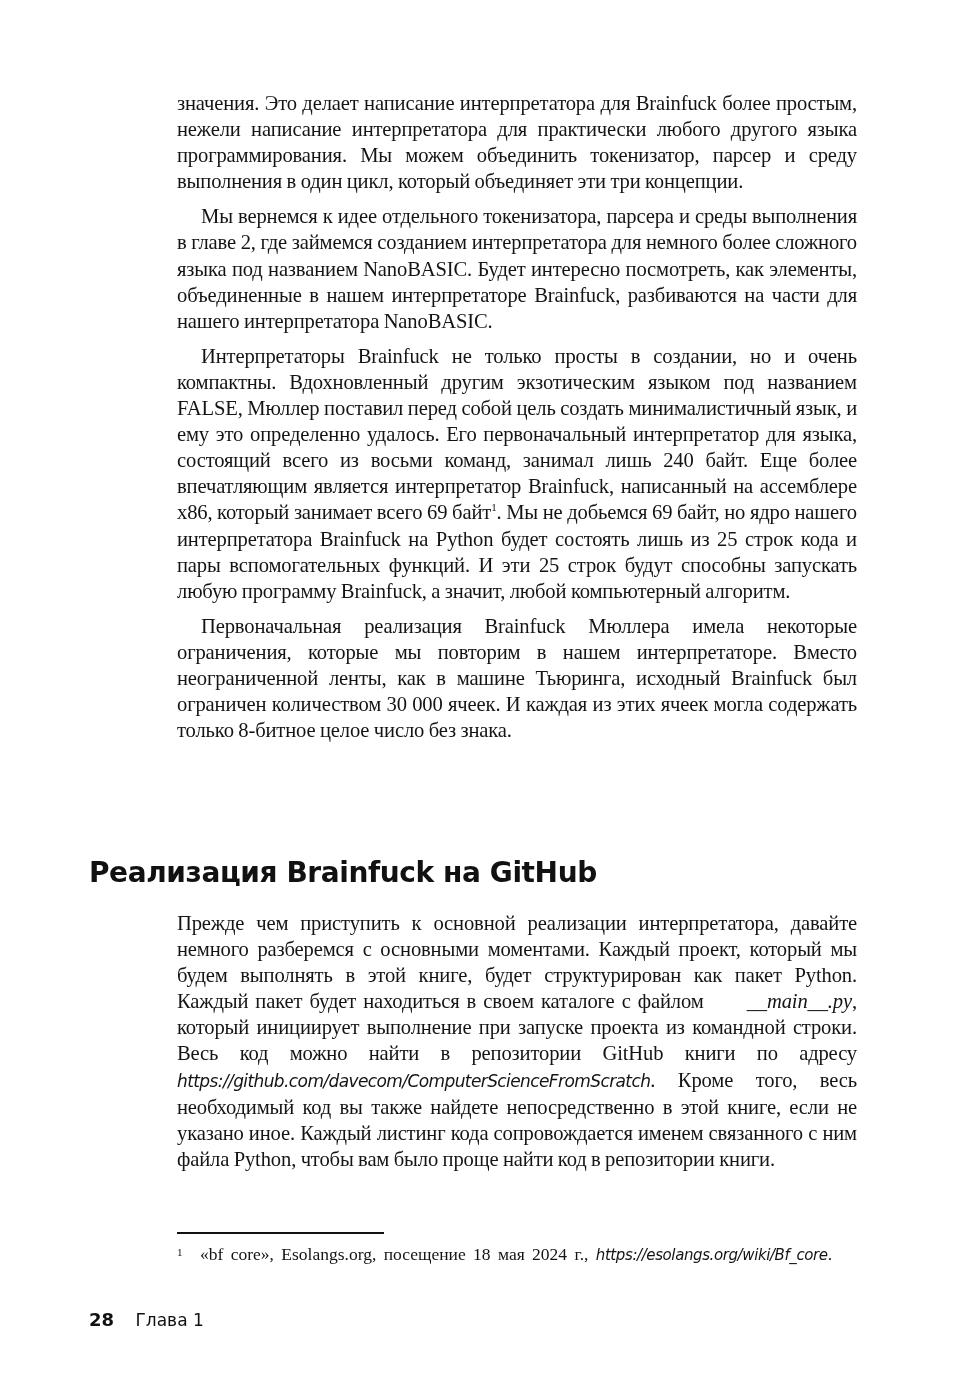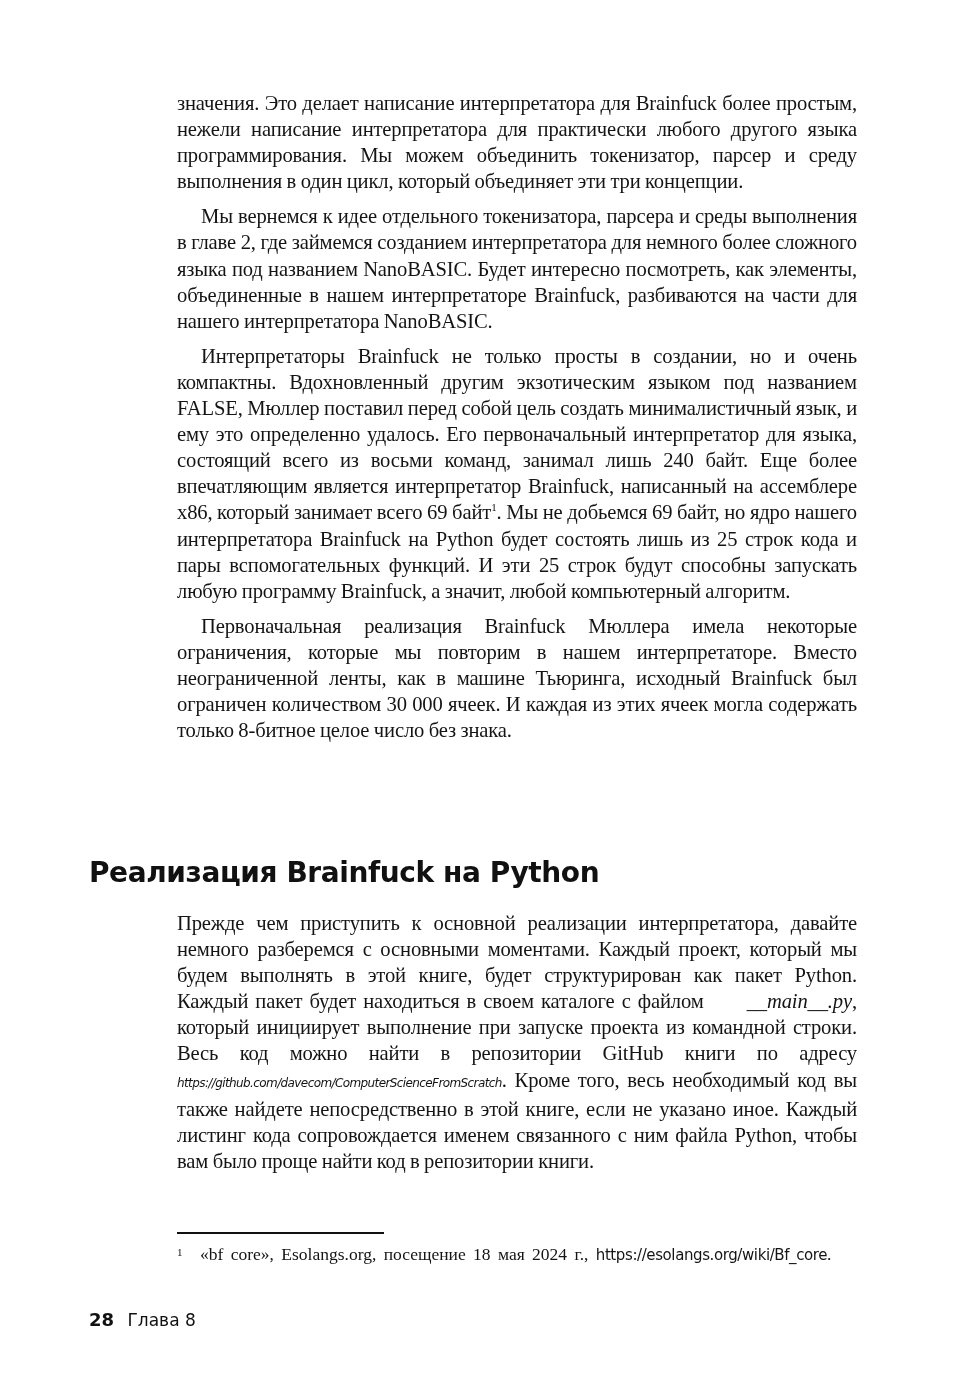--- a/index.html
+++ b/index.html
@@ -36,21 +36,21 @@
       text-indent: 0;
       hyphens: manual;
     }
     .body-text p.indent {
       text-indent: 24px;
       margin-top: 9px;
     }
     .body-text .ital-sans {
       font-family: "DejaVu Sans", "Liberation Sans", sans-serif;
       font-style: italic;
-      font-size: 12px;
+      font-size: 17px;
       letter-spacing: -0.6px;
     }
     .body-text .ital-serif {
       font-style: italic;
       margin-left: 36px;
     }
     .body-text sup {
       font-size: 11px;
       line-height: 0;
       vertical-align: 8px;
@@ -93,63 +93,64 @@
       top: -2px;
       font-size: 11px;
     }
     .footnote .fn-text {
       margin-left: 23px;
       text-align: justify;
       word-spacing: 3px;
     }
     .footnote .fn-url {
       font-family: "DejaVu Sans", "Liberation Sans", sans-serif;
+      font-style: italic;
       font-size: 15px;
       letter-spacing: -0.4px;
       word-spacing: 0;
       margin-top: 42px;
     }
 
     .page-footer {
       position: absolute;
       left: 89px;
       top: 1309px;
       font-family: "DejaVu Sans", "Liberation Sans", sans-serif;
       font-size: 17px;
       color: #111111;
     }
     .page-footer .page-num {
       font-weight: bold;
       font-size: 18px;
-      margin-right: 8px;
+      margin-right: 16px;
     }
   </style>
 </head>
 <body>
 
 <div class="page">
 
   <div class="body-text" id="block-top">
     <p>значения. Это делает написание интерпретатора для Brainfuck более простым, нежели написание интерпретатора для практически любого другого языка программирования. Мы можем объединить токениза­тор, парсер и среду выполнения в один цикл, который объединяет эти три концепции.</p>
     <p class="indent">Мы вернемся к идее отдельного токенизатора, парсера и среды выполнения в главе 2, где займемся созданием интерпретатора для немного более сложного языка под названием NanoBASIC. Будет ин­тересно посмотреть, как элементы, объединенные в нашем интер­претаторе Brainfuck, разбиваются на части для нашего интерпрета­тора NanoBASIC.</p>
     <p class="indent"><span>Интерпретаторы Brainfuck не только просты в создании, но и очень компактны. Вдохновленный другим экзотическим языком под на­званием FALSE, Мюллер поставил перед собой цель создать минима­листичный язык, и ему это определенно удалось. Его первоначаль­ный интерпретатор для языка, состоящий всего из восьми команд, занимал лишь 240 байт. Еще более впечатляющим является интер­претатор Brainfuck, написанный на ассемблере x86, который зани­мает всего 69 байт</span><sup>1</sup><span>. Мы не добьемся 69 байт, но ядро нашего интер­претатора Brainfuck на Python будет состоять лишь из 25 строк кода и пары вспомогательных функций. И эти 25 строк будут способны запускать любую программу Brainfuck, а значит, любой компьютер­ный алгоритм.</span></p>
     <p class="indent">Первоначальная реализация Brainfuck Мюллера имела некоторые ограничения, которые мы повторим в нашем интерпретаторе. Вместо неограниченной ленты, как в машине Тьюринга, исходный Brainfuck был ограничен количеством 30 000 ячеек. И каждая из этих ячеек мог­ла содержать только 8-битное целое число без знака.</p>
   </div>
 
-  <h2 class="section-heading">Реализация Brainfuck на Python</h2>
+  <h2 class="section-heading">Реализация Brainfuck на GitHub</h2>
 
   <div class="body-text" id="block-bottom">
     <p><span>Прежде чем приступить к основной реализации интерпретатора, да­вайте немного разберемся с основными моментами. Каждый проект, который мы будем выполнять в этой книге, будет структурирован как пакет Python. Каждый пакет будет находиться в своем каталоге с фай­лом </span><span class="ital-serif">__main__.py</span><span>, который инициирует выполнение при запуске проек­та из командной строки. Весь код можно найти в репозитории GitHub книги по адресу </span><span class="ital-sans">https://github.com/davecom/ComputerScienceFromScratch</span><span>. Кроме того, весь необходимый код вы также найдете непосредствен­но в этой книге, если не указано иное. Каждый листинг кода сопро­вождается именем связанного с ним файла Python, чтобы вам было проще найти код в репозитории книги.</span></p>
   </div>
 
   <div class="footnote-rule"></div>
 
   <div class="footnote">
     <span class="fn-num">1</span>
     <div class="fn-text"><span>«bf core», Esolangs.org, посещение 18 мая 2024 г., </span><span class="fn-url">https://esolangs.org/wiki/Bf_core</span><span>.</span></div>
   </div>
 
   <div class="page-footer">
     <span class="page-num">28</span>
-    <span class="chapter">Глава 8</span>
+    <span class="chapter">Глава 1</span>
   </div>
 
 </div>
 
 </body></html>

